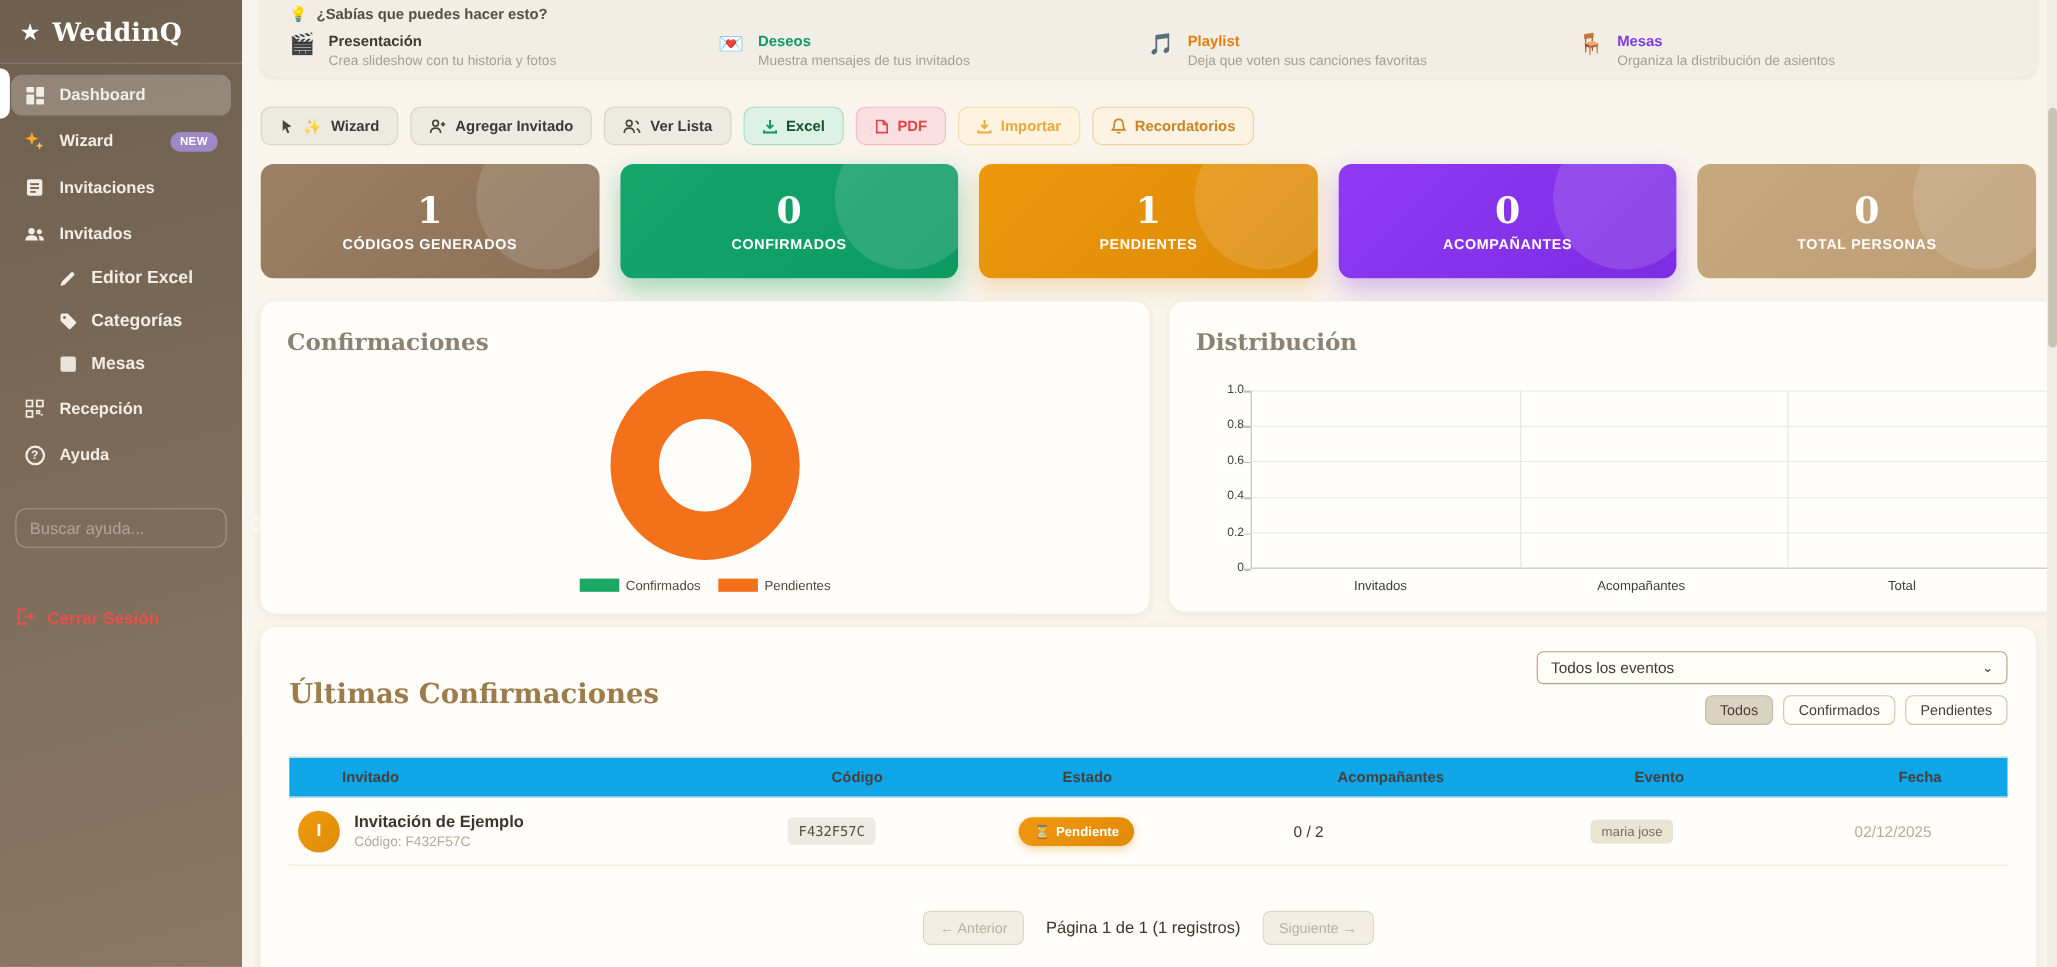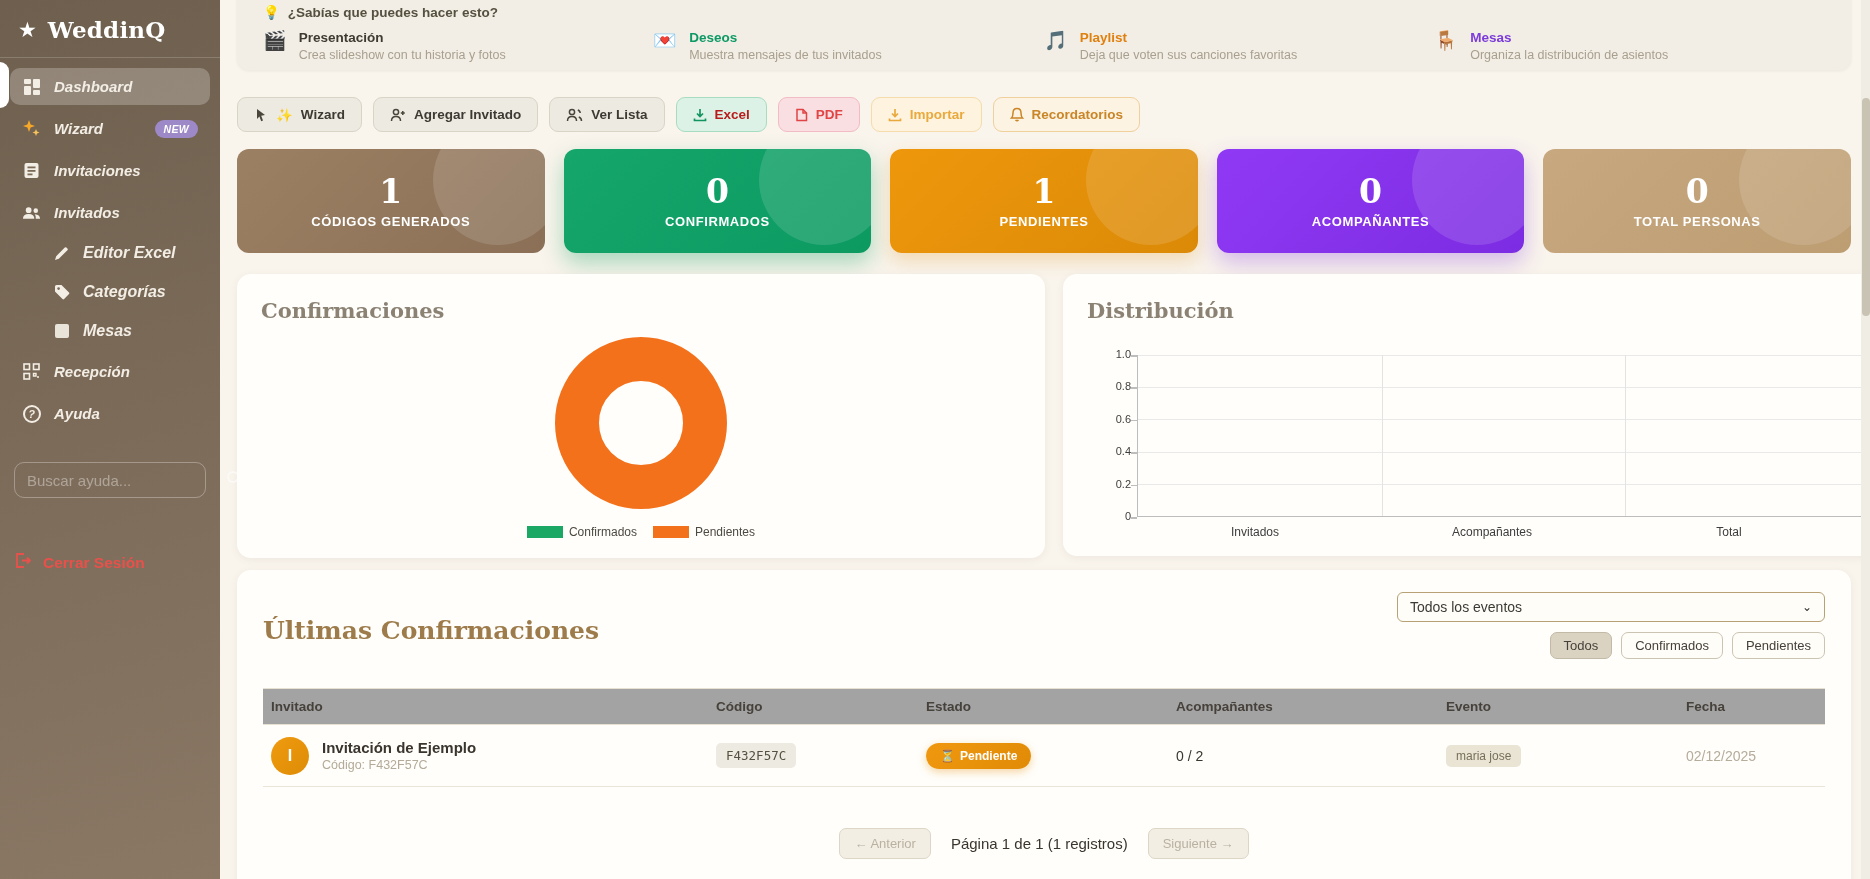--- a/index.html
+++ b/index.html
@@ -6,21 +6,21 @@
   html,body { width:1870px; height:879px; overflow:hidden; }
   body { font-family:"Liberation Sans", sans-serif; background:#f9f4ec; position:relative; }
 
   
   .sidebar { position:absolute; left:0; top:0; width:220px; height:879px;
     background:linear-gradient(165deg,#6e5f4e 0%,#7b6a58 45%,#8a7865 100%); color:#f3eee5; z-index:5; }
   .logo-row { display:flex; align-items:center; gap:11px; padding:16px 18px 14px 18px; }
   .logo-star { font-size:21px; color:#fff; }
   .logo-name { font-family:"DejaVu Serif", serif; font-weight:bold; font-size:23px; color:#fff; letter-spacing:0.2px; }
   .side-divider { height:1px; background:rgba(255,255,255,0.18); margin:0 0 10px 0; }
-  .nav { padding:0 10px; position:relative;font-style:italic; }
+  .nav { padding:0 10px; position:relative; }
   .nav-item { display:flex; align-items:center; gap:13px; height:37px; padding:0 12px;
     border-radius:10px; margin:5px 0; font-size:15px; font-weight:600; color:#f3eee5; cursor:pointer; position:relative; }
   .nav-item.active { background:rgba(255,255,255,0.24); }
   .active-notch { position:absolute; left:0; top:62px; width:9px; height:46px; background:#fff; border-radius:0 9px 9px 0; }
   .nav-item.sub { padding-left:42px; font-size:16px; height:34px; gap:12px; }
   .nav-icon { width:19px; height:19px; display:inline-flex; align-items:center; justify-content:center; flex:0 0 19px; }
   .nav-icon svg { display:block; }
   .badge-new { margin-left:auto; background:#9d89c7; color:#fff; font-size:10.5px; font-weight:bold;
     border-radius:9px; padding:3px 9px; letter-spacing:0.3px; }
   .help-icon-circle { width:18px; height:18px; border:2px solid #f3eee5; border-radius:50%;
@@ -47,21 +47,21 @@
   .tip-title { font-size:13.5px; font-weight:bold; line-height:16px; }
   .tip-sub { font-size:12.5px; color:#a89f8e; margin-top:2px; }
   .tip0 .tip-title{color:#3f3a31;} .tip1 .tip-title{color:#0d9a66;}
   .tip2 .tip-title{color:#e0800f;} .tip3 .tip-title{color:#7c3bdb;}
 
   
   .toolbar { position:absolute; left:17px; top:97px; display:flex; gap:11px; }
   .tbtn { height:35px; display:flex; align-items:center; gap:8px; padding:0 16px; border-radius:9px;
     font-size:13.5px; font-weight:600; cursor:pointer; border:1px solid #d9d4c6; background:#edeae1; color:#3c3a33; }
   .tbtn svg { display:block; }
-  .tbtn.excel { background:#ddf2e6; border-color:#a8dcc0; color:#b91c1c; }
+  .tbtn.excel { background:#ddf2e6; border-color:#a8dcc0; color:#14532d; }
   .tbtn.pdf { background:#f9dee2; border-color:#f1bcc4; color:#e04444; }
   .tbtn.import { background:#fdf3de; border-color:#f4dcab; color:#eaa93d; }
   .tbtn.reminders { background:#fdf3e2; border-color:#f0d09c; color:#c98526; }
 
   
   .stats { position:absolute; left:17px; top:149px; width:1614px; display:grid; grid-template-columns:repeat(5,1fr); gap:19px; }
   .stat { height:104px; border-radius:12px; position:relative; overflow:hidden; color:#fff;
     display:flex; flex-direction:column; align-items:center; justify-content:center; gap:4px; }
   .stat::before { content:""; position:absolute; right:-18px; top:-34px; width:130px; height:130px;
     border-radius:50%; background:rgba(255,255,255,0.13); }
@@ -100,21 +100,21 @@
     border:1px solid #b7a175; border-radius:6px; display:flex; align-items:center; padding:0 12px;
     font-size:14px; color:#3c3a33; cursor:pointer; }
   .event-select .chev { margin-left:auto; font-size:12px; color:#333; }
   .filter-row { position:absolute; right:26px; top:62px; display:flex; gap:9px; }
   .fbtn { height:27px; padding:0 13px; border-radius:7px; border:1px solid #cbc4b3; background:#fffdf8;
     font-size:13px; color:#45413a; display:flex; align-items:center; cursor:pointer; }
   .fbtn.active { background:#dbd3c1; border-color:#c2baa7; }
 
   .table { position:absolute; left:26px; right:26px; top:118px; }
   .trow { display:grid; grid-template-columns:445px 210px 250px 270px 240px 1fr; align-items:center; }
-  .thead { height:37px; background:#a3a3a3; border-top:1px solid #e7e1d2; border-bottom:1px solid #e7e1d2; }
+  .thead { height:37px; background:#0ea5e9; border-top:1px solid #e7e1d2; border-bottom:1px solid #e7e1d2;padding-left:40px; }
   .thead .th { font-size:13.5px; font-weight:bold; color:#46413a; padding-left:8px; }
   .tbody { height:62px; border-bottom:1px solid #ebe5d7; }
   .td { padding-left:8px; }
   .guest-cell { display:flex; align-items:center; gap:13px; }
   .avatar { width:38px; height:38px; border-radius:50%; background:linear-gradient(135deg,#f09b10,#dd8c06);
     color:#fff; font-weight:bold; font-size:16px; display:flex; align-items:center; justify-content:center; flex:0 0 38px; }
   .guest-name { font-size:15px; font-weight:bold; color:#3a362e; }
   .guest-sub { font-size:12.5px; color:#b3aa99; margin-top:2px; }
   .code-chip { display:inline-block; background:#edeae1; border-radius:5px; padding:5px 10px;
     font-family:"DejaVu Sans Mono", monospace; font-size:12.5px; color:#55503f; }

